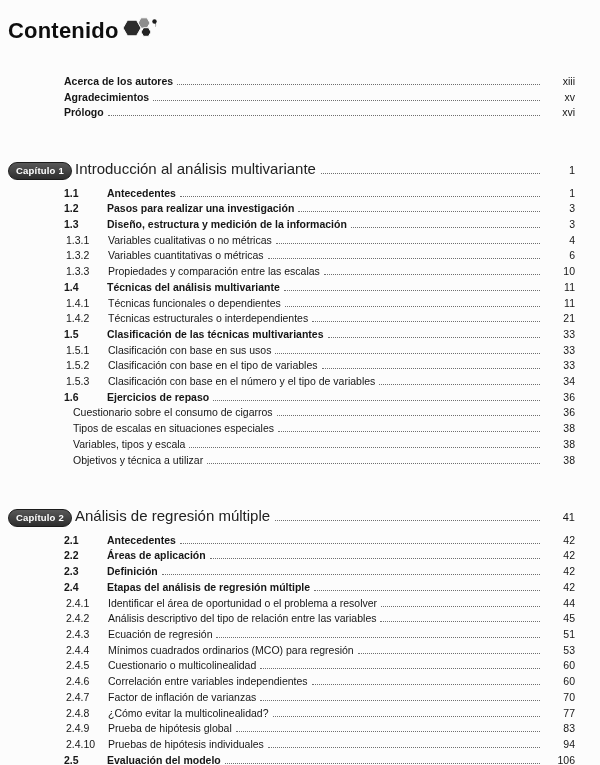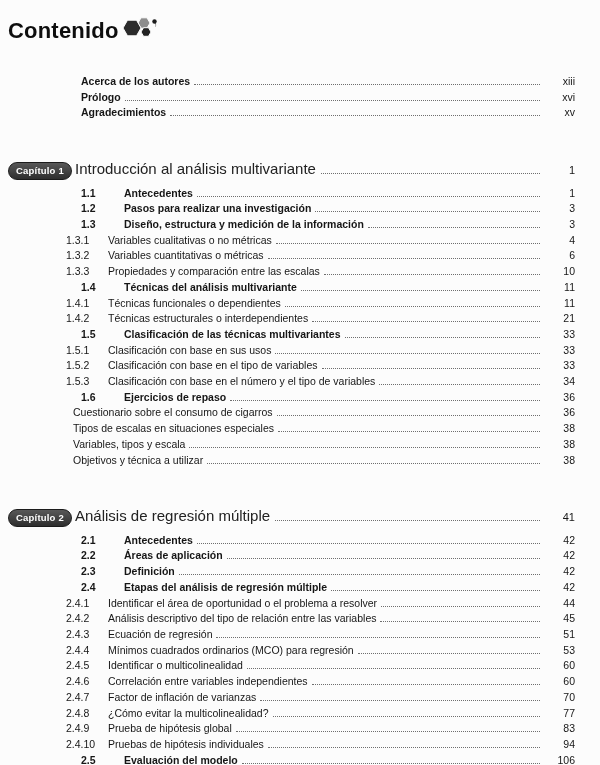--- a/index.html
+++ b/index.html
@@ -16,21 +16,21 @@
     overflow:hidden;
     position:relative;
   }
   .header { display:flex; align-items:flex-end; margin:0 0 30px 0; }
   .title { font-size:22px; font-weight:bold; color:#0e0e0e; letter-spacing:0.2px; }
   .logo { display:inline-block; margin-top:2px; }
 
   .row {
     display:flex; align-items:baseline;
     font-size:10.5px; line-height:15.7px;
-    margin-left:73px;
+    margin-left:56px;
     white-space:nowrap;
   }
   .row .num { flex:none; width:43px; }
   .row .label { flex:none; }
   .row .leader {
     flex:1; min-width:8px;
     border-bottom:1px dotted #6e6e6e;
     margin:0 3px 3px 4px;
   }
   .row .pg { flex:none; width:32px; text-align:right; font-weight:normal; }
@@ -84,28 +84,28 @@
   </div>
 
   <div class="toc">
     <div>
         <div class="row fm">
           <span class="label">Acerca de los autores</span>
           <span class="leader"></span>
           <span class="pg">xiii</span>
         </div>
         <div class="row fm">
+          <span class="label">Agradecimientos</span>
+          <span class="leader"></span>
+          <span class="pg">xv</span>
+        </div>
+        <div class="row fm">
           <span class="label">Prólogo</span>
           <span class="leader"></span>
           <span class="pg">xvi</span>
-        </div>
-        <div class="row fm">
-          <span class="label">Agradecimientos</span>
-          <span class="leader"></span>
-          <span class="pg">xv</span>
         </div>
       </div>
     <div>
         <div class="chapter-row">
           <span class="badge-wrap"><span class="badge">Capítulo 1</span></span>
           <span class="ch-title">Introducción al análisis multivariante</span>
           <span class="leader"></span>
           <span class="pg">1</span>
         </div>
         <div class="row s">
@@ -261,21 +261,21 @@
           <span class="pg">51</span>
         </div>
         <div class="row ss">
           <span class="num">2.4.4</span>
           <span class="label">Mínimos cuadrados ordinarios (MCO) para regresión</span>
           <span class="leader"></span>
           <span class="pg">53</span>
         </div>
         <div class="row ss">
           <span class="num">2.4.5</span>
-          <span class="label">Identificar o multicolinealidad</span>
+          <span class="label">Cuestionario o multicolinealidad</span>
           <span class="leader"></span>
           <span class="pg">60</span>
         </div>
         <div class="row ss">
           <span class="num">2.4.6</span>
           <span class="label">Correlación entre variables independientes</span>
           <span class="leader"></span>
           <span class="pg">60</span>
         </div>
         <div class="row ss">

